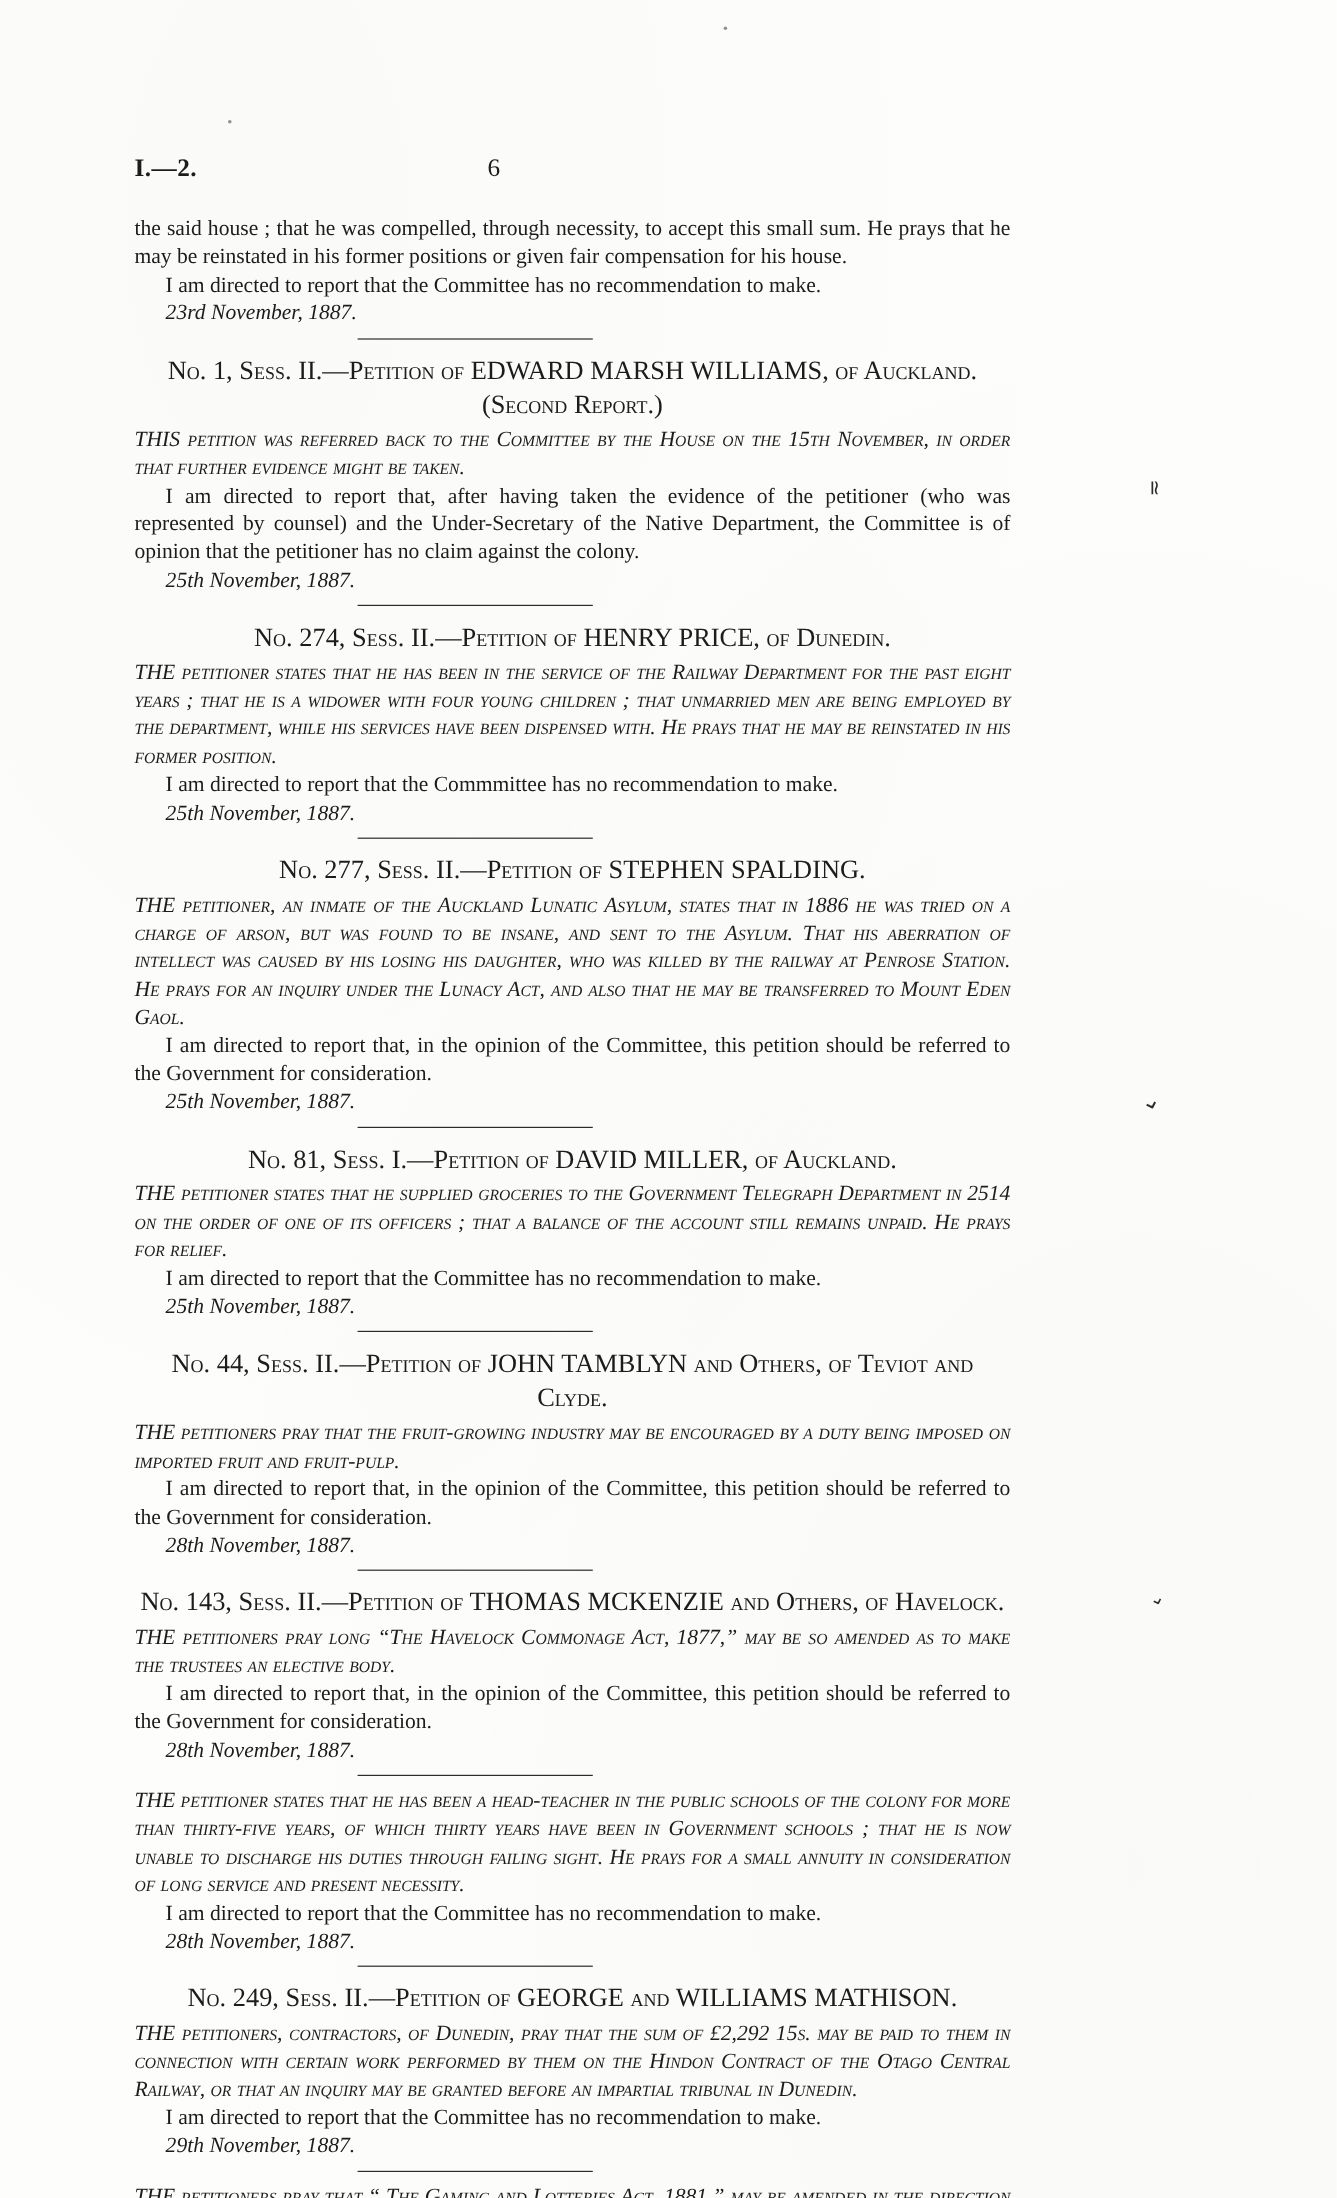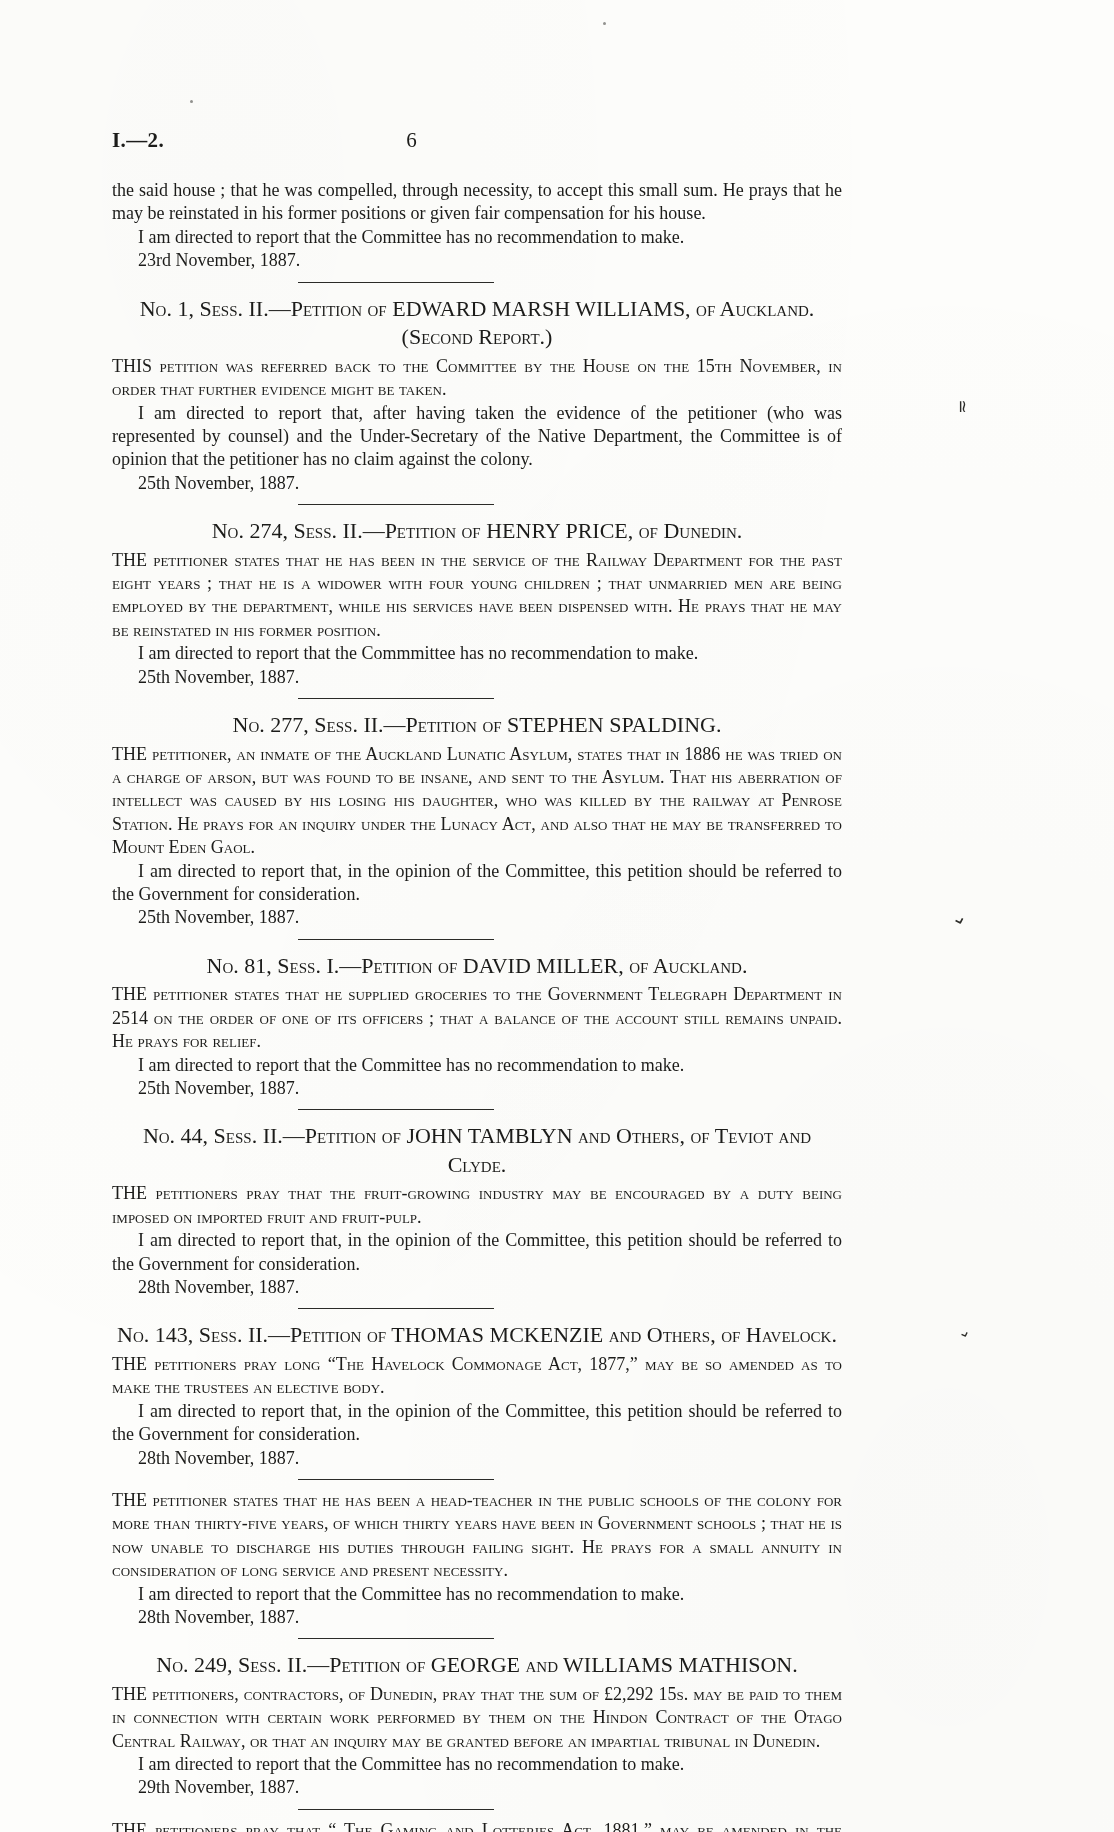--- a/index.html
+++ b/index.html
@@ -58,32 +58,34 @@
     line-height: 1.30;
     text-align: justify;
     text-justify: inter-word;
   }
   p.indent {
     text-indent: 26px;
   }
   p.date {
     text-indent: 26px;
     text-align: left;
+    font-style: italic;
   }
   .section-title {
     text-align: center;
     font-size: 22px;
     margin: 12px 0 3px 0;
     line-height: 1.3;
   }
   .sc {
     font-variant: small-caps;
   }
   .lead {
     font-variant: small-caps;
+    font-style: italic;
   }
   .rule {
     width: 196px;
     height: 1px;
     background: #2b2b28;
     margin: 9px auto 9px 186px;
   }
   .block {
     margin-bottom: 0;
   }

